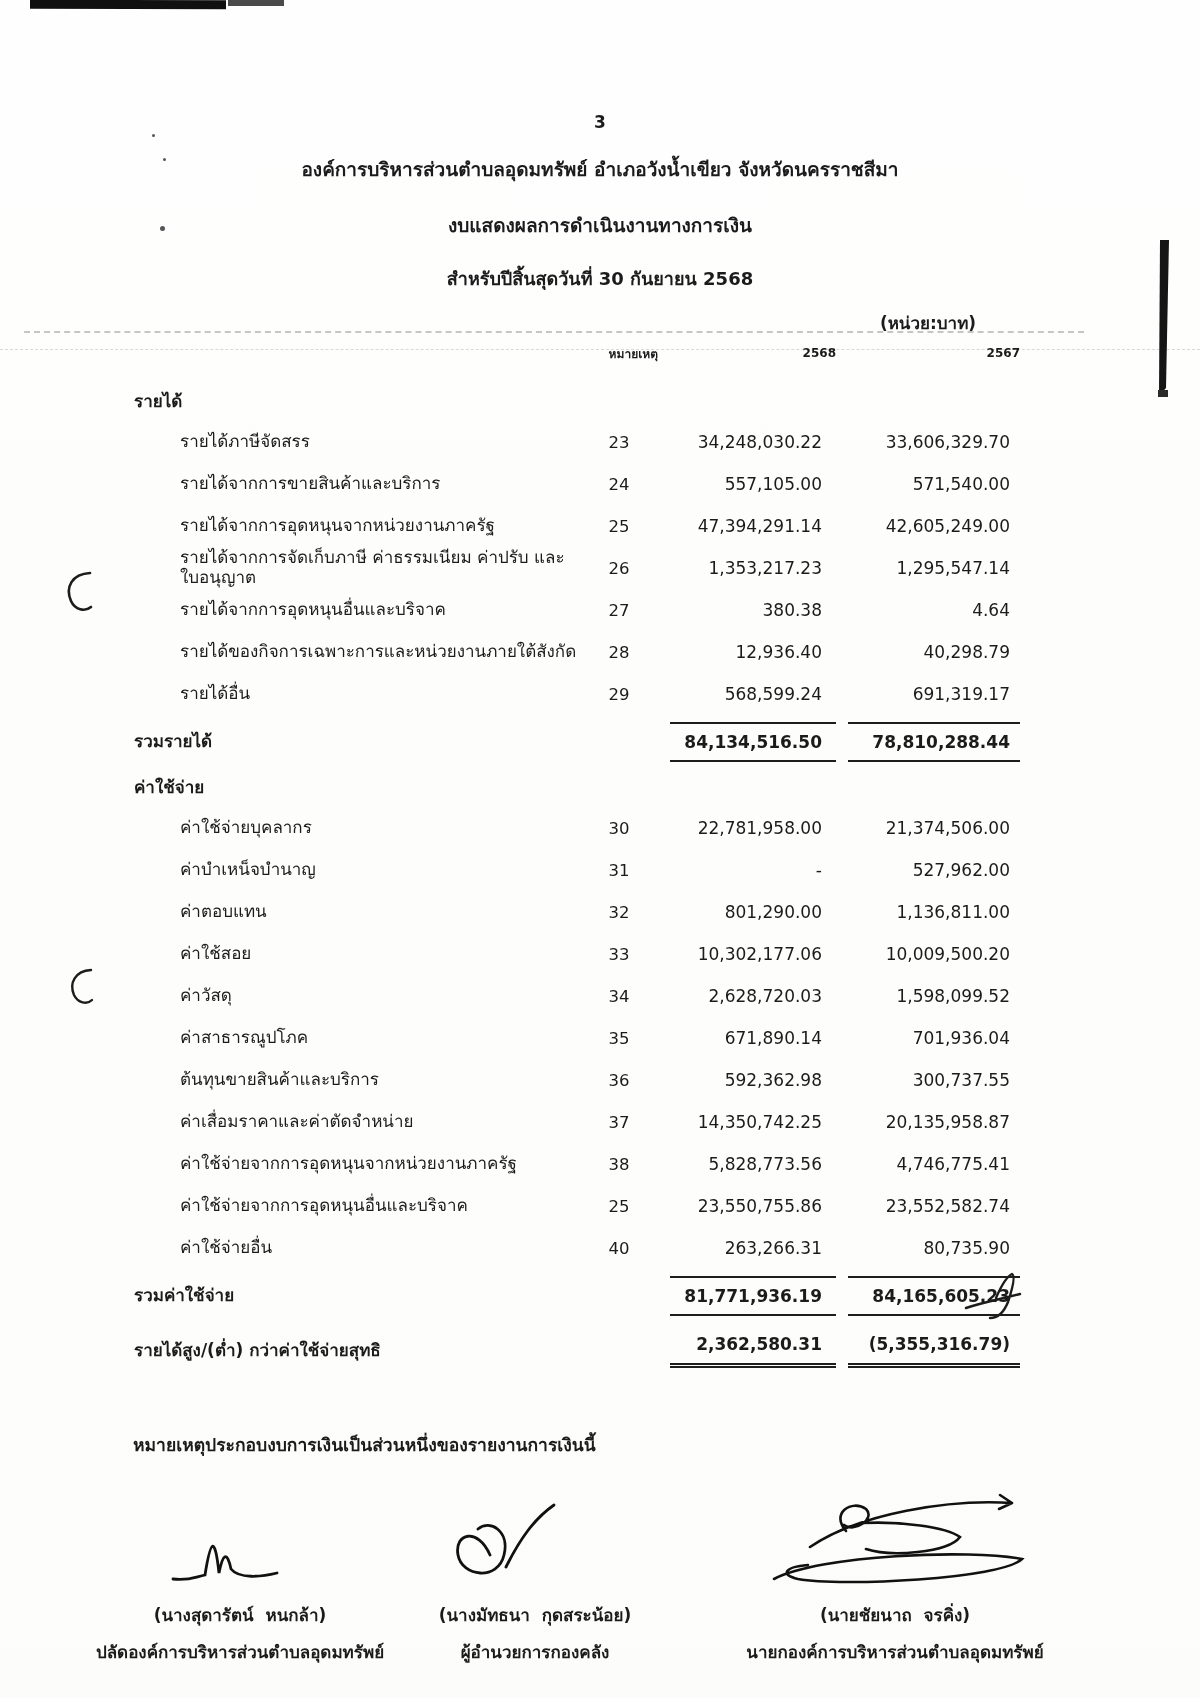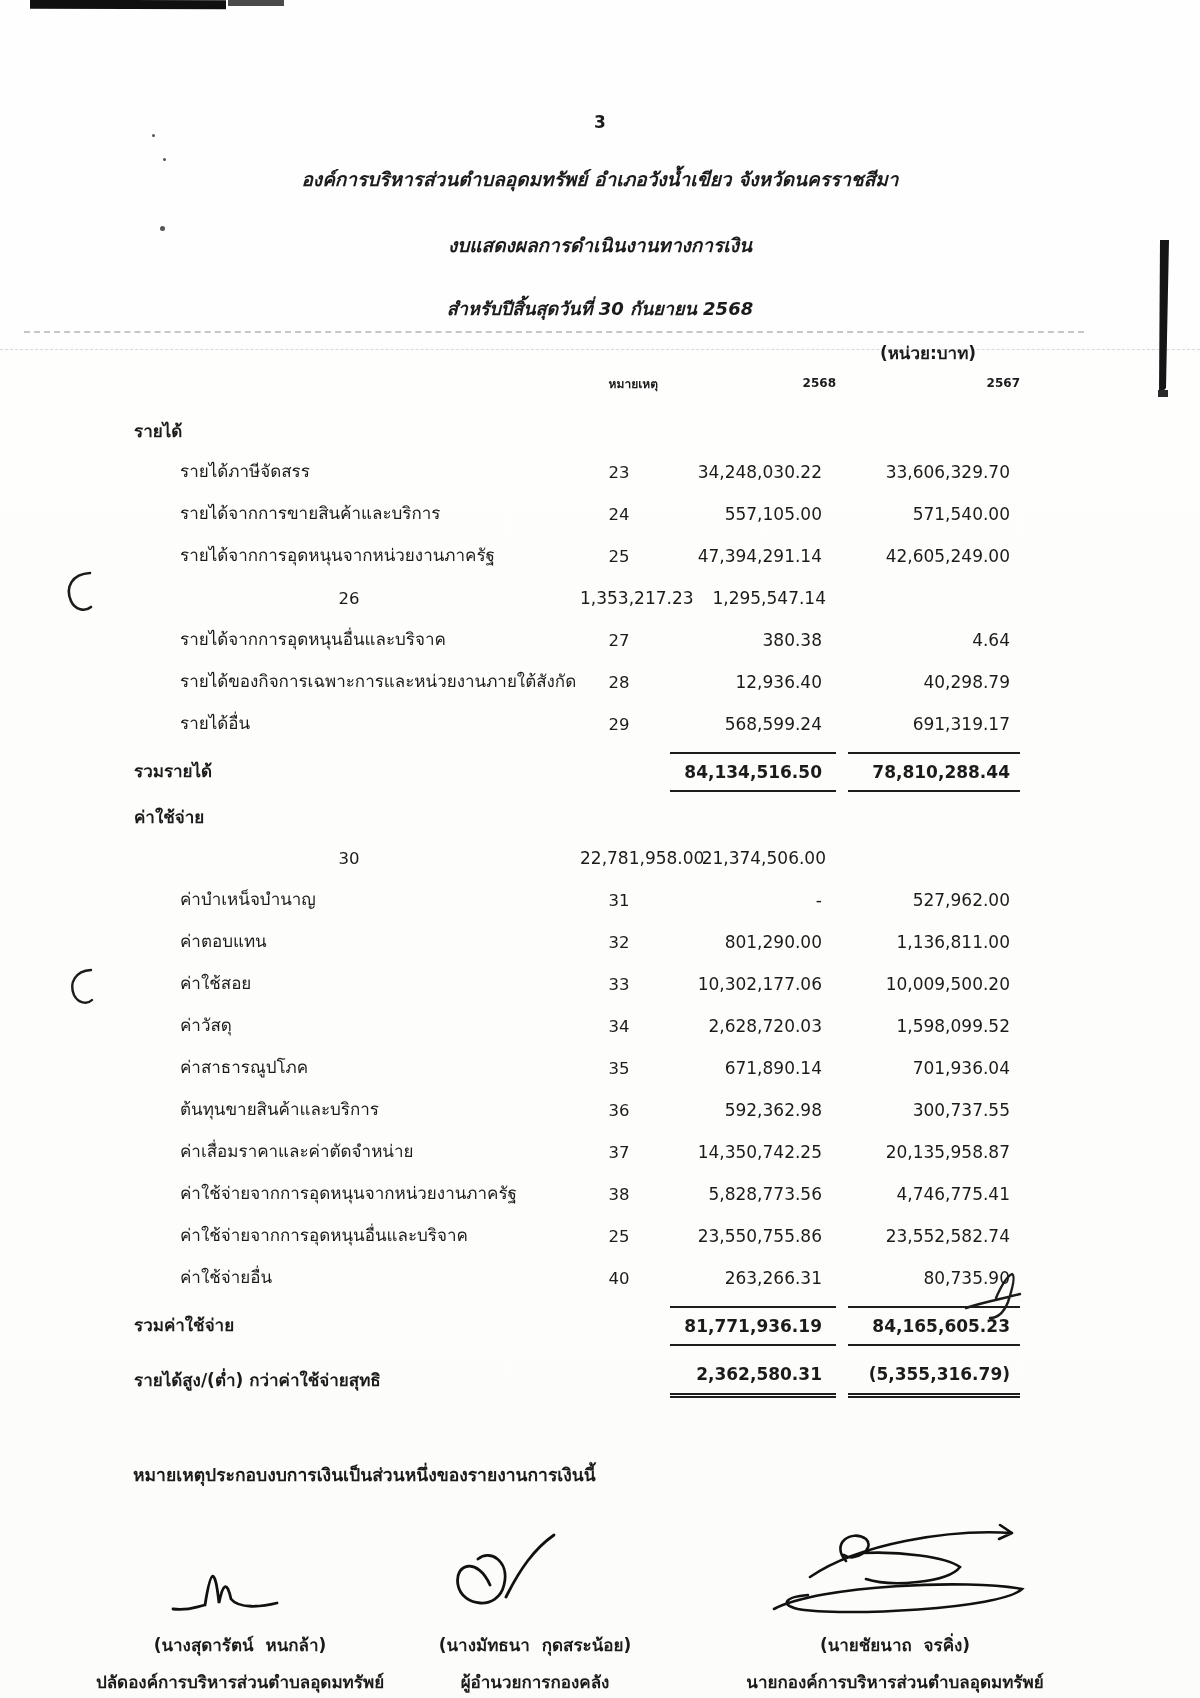--- a/index.html
+++ b/index.html
@@ -7,21 +7,21 @@
     position:relative;
     width:1200px;height:1698px;
     margin:0 auto;
     background:linear-gradient(180deg,#fefefe 0%,#fdfdfb 60%,#fcfcfa 100%);
     font-family:"DejaVu Sans","Liberation Sans",sans-serif;
     color:#1b1b1b;
     overflow:hidden;
   }
   
   .page-num{margin:0;padding-top:112px;text-align:center;font-size:17px;font-weight:bold;}
-  .title{margin:12px;text-align:center;font-weight:bold;font-style:italic;}
+  .title{margin:2px;text-align:center;font-weight:bold;}
   .title-1{padding-top:20px;font-size:19px;}
   .title-2{padding-top:24px;font-size:19px;}
   .title-3{padding-top:22px;font-size:18px;}
   
   .table{position:relative;margin:14px 0 0 118px;width:902px;}
   .trow{display:grid;grid-template-columns:462px 78px 178px 184px;align-items:center;}
   .unit-row{height:30px;}
   .head-row{height:32px;}
   .c-unit{grid-column:4;text-align:center;font-weight:bold;font-size:17px;}
   .c-head{text-align:right;font-weight:bold;font-size:12px;}
@@ -119,20 +119,21 @@
     <div class="c-num">557,105.00</div>
     <div class="c-num n2">571,540.00</div>
   </div>
         <div class="trow item-row">
     <div class="c-label">รายได้จากการอุดหนุนจากหน่วยงานภาครัฐ</div>
     <div class="c-note">25</div>
     <div class="c-num">47,394,291.14</div>
     <div class="c-num n2">42,605,249.00</div>
   </div>
         <div class="trow item-row">
+    <div class="c-label">รายได้จากการจัดเก็บภาษี ค่าธรรมเนียม ค่าปรับ และใบอนุญาต</div>
     <div class="c-note">26</div>
     <div class="c-num">1,353,217.23</div>
     <div class="c-num n2">1,295,547.14</div>
   </div>
         <div class="trow item-row">
     <div class="c-label">รายได้จากการอุดหนุนอื่นและบริจาค</div>
     <div class="c-note">27</div>
     <div class="c-num">380.38</div>
     <div class="c-num n2">4.64</div>
   </div>
@@ -156,20 +157,21 @@
       <div class="c-num">84,134,516.50</div>
       <div class="c-num n2">78,810,288.44</div>
     </div>
 
     <div class="section-row section">
       <div class="c-label">ค่าใช้จ่าย</div>
     </div>
 
     <div>
         <div class="trow item-row">
+    <div class="c-label">ค่าใช้จ่ายบุคลากร</div>
     <div class="c-note">30</div>
     <div class="c-num">22,781,958.00</div>
     <div class="c-num n2">21,374,506.00</div>
   </div>
         <div class="trow item-row">
     <div class="c-label">ค่าบำเหน็จบำนาญ</div>
     <div class="c-note">31</div>
     <div class="c-num">-</div>
     <div class="c-num n2">527,962.00</div>
   </div>

